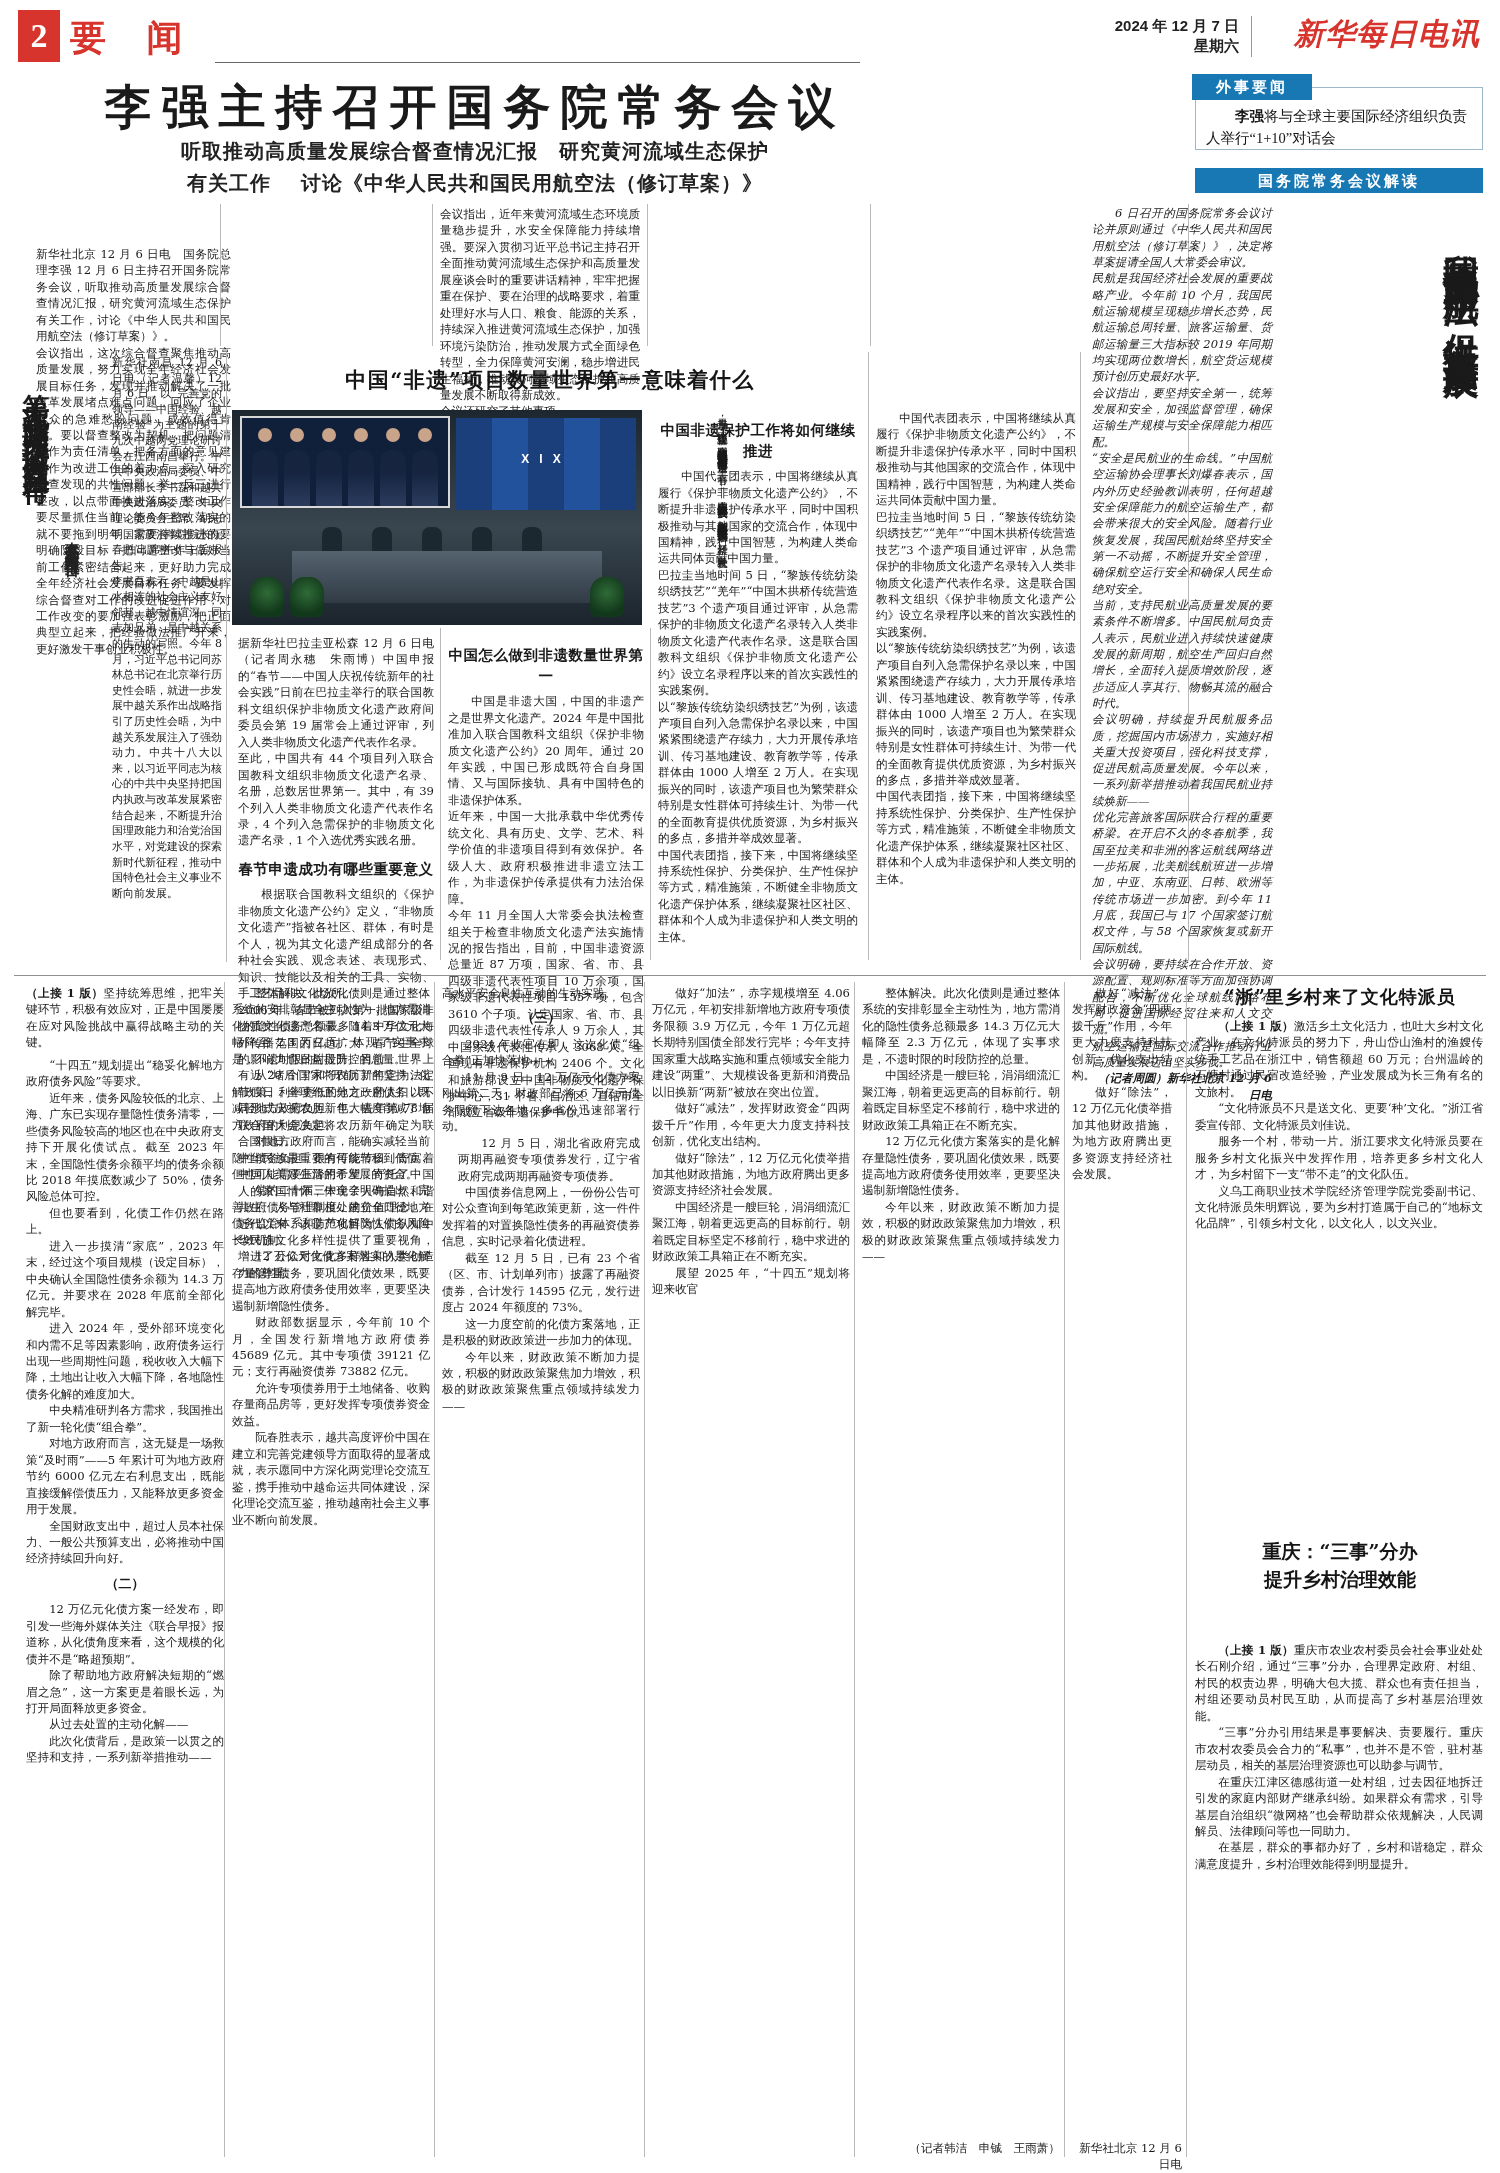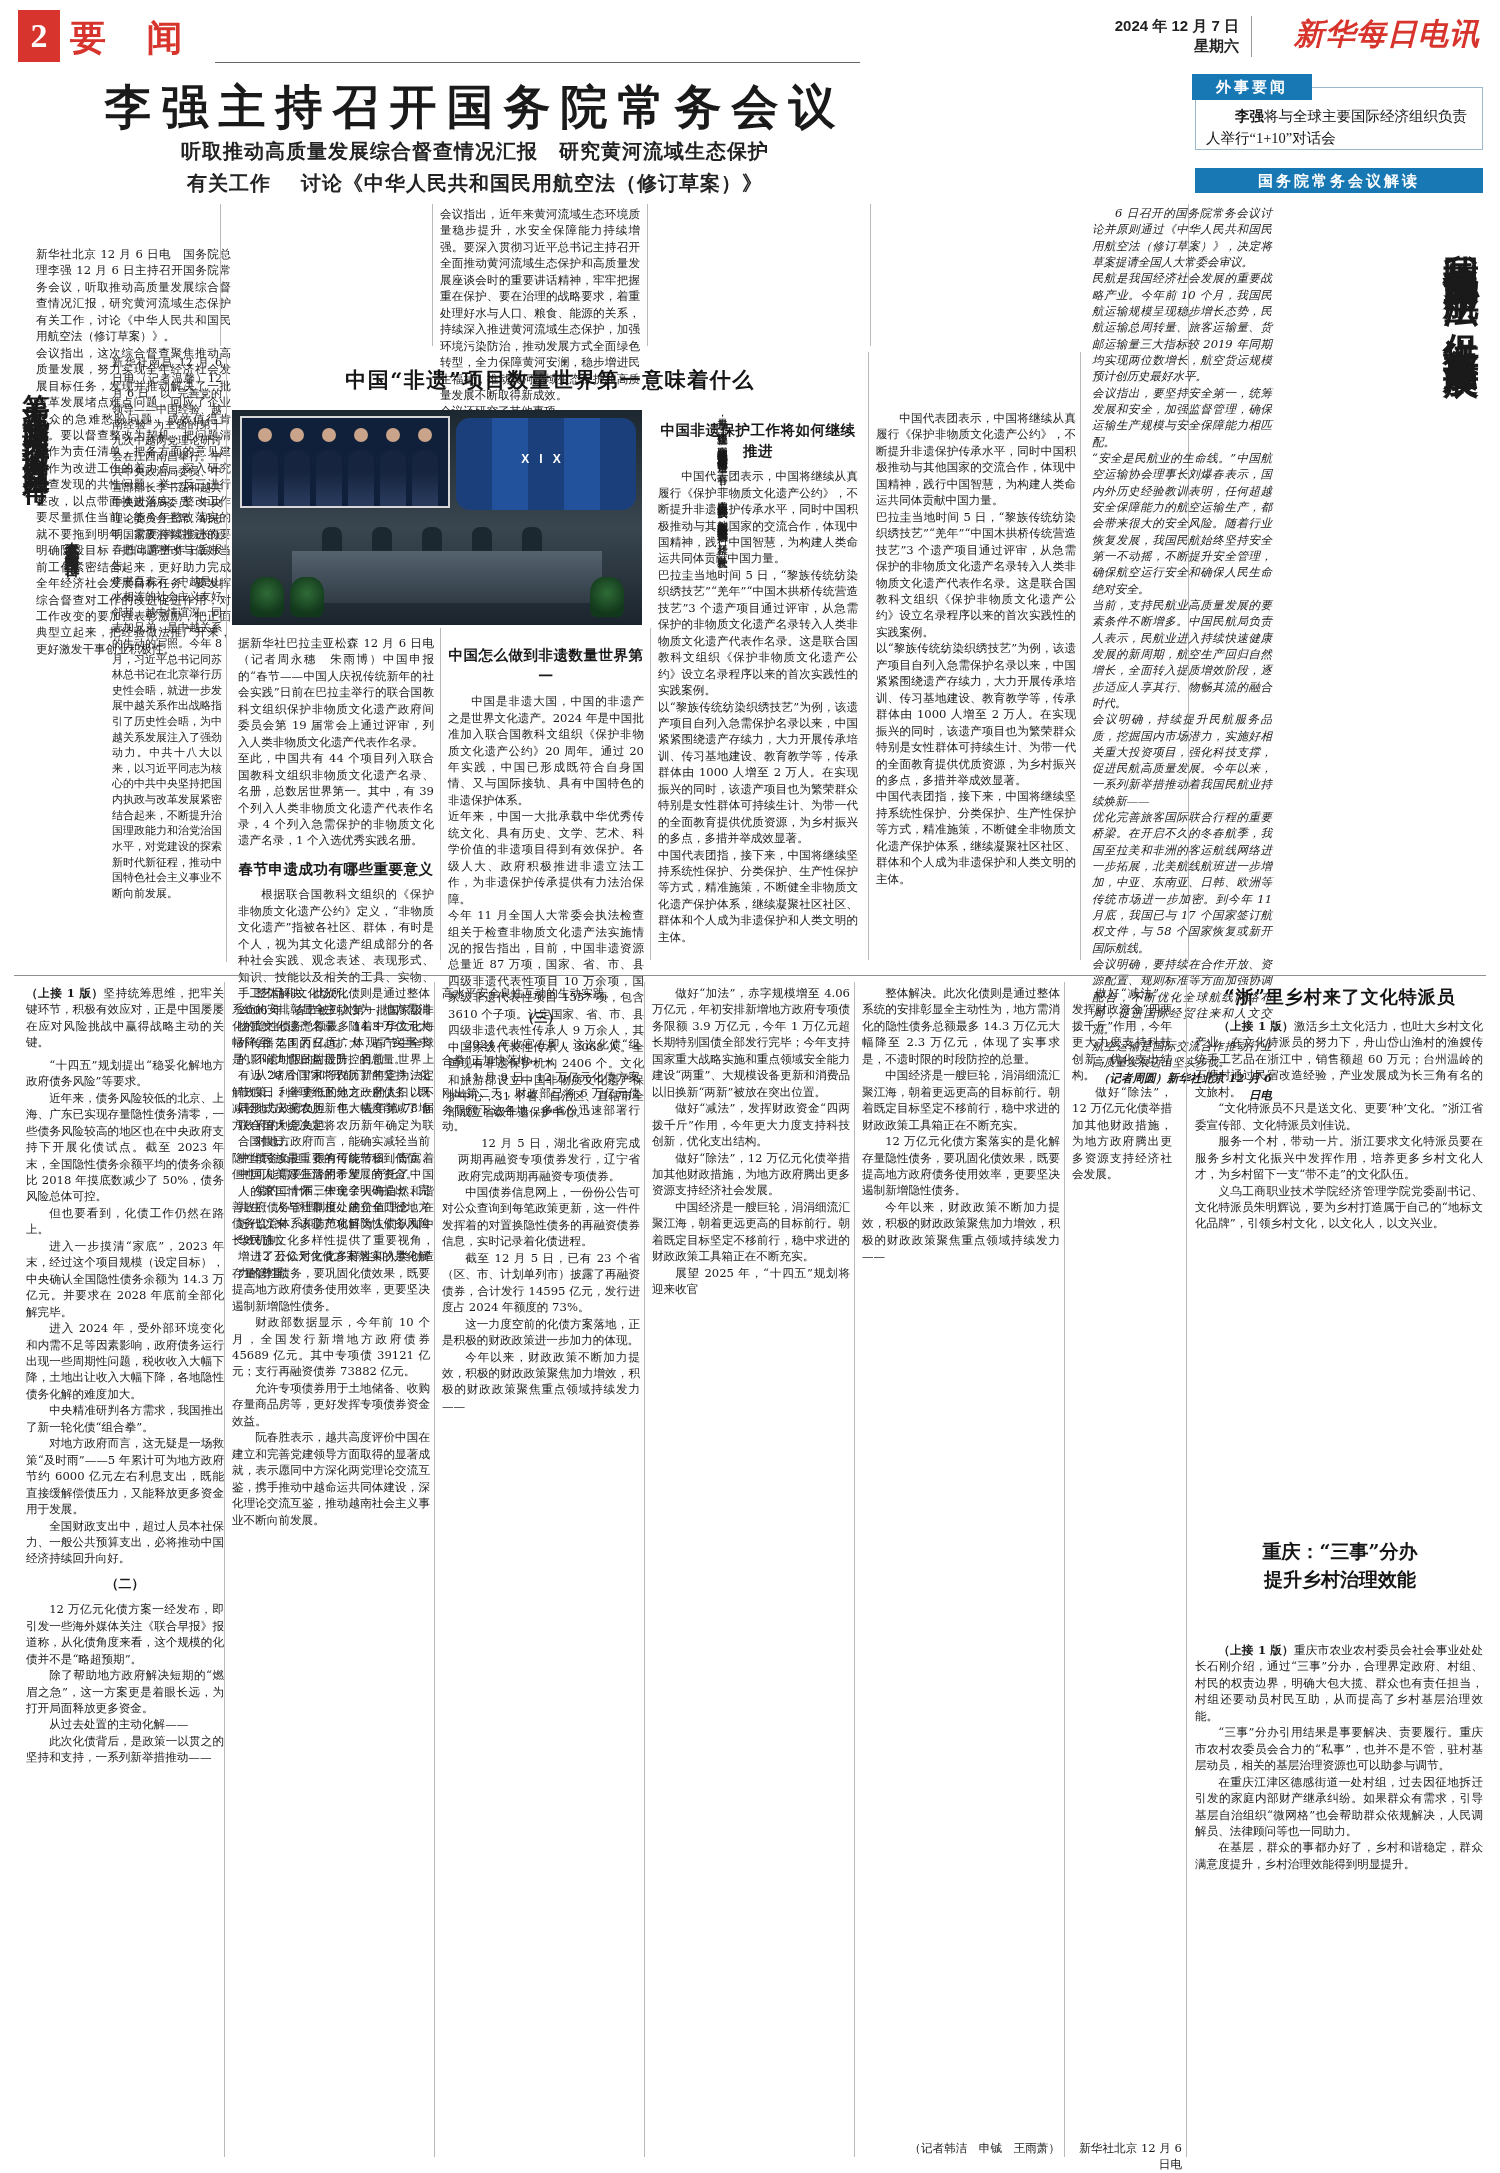--- a/index.html
+++ b/index.html
@@ -140,21 +140,20 @@
     background:linear-gradient(#16243f 40%, #2a3c5e 100%);
     border-top-left-radius:12px; border-top-right-radius:12px;
   }
   .photo .screen .head {
     position:absolute; width:14px; height:14px; border-radius:50%;
     background:#c9a48a; top:10px;
   }
   .photo .banner-xix {
     position:absolute; left:224px; top:8px; right:6px; height:92px;
     background:repeating-linear-gradient(90deg,#1b3f7a 0 36px,#23529c 36px 72px);
-    border-radius:14px;
   }
   .photo .banner-xix span {
     position:absolute; top:34px; left:0; right:0; text-align:center;
     color:#fff; font-size:12px; letter-spacing:10px; font-weight:bold;
     font-family:"Liberation Sans", sans-serif;
   }
   .photo .desk {
     position:absolute; left:60px; right:40px; bottom:22px; height:52px;
     background:linear-gradient(#51606d,#2c3views 100%);
     background:linear-gradient(#55636f,#303b45);

